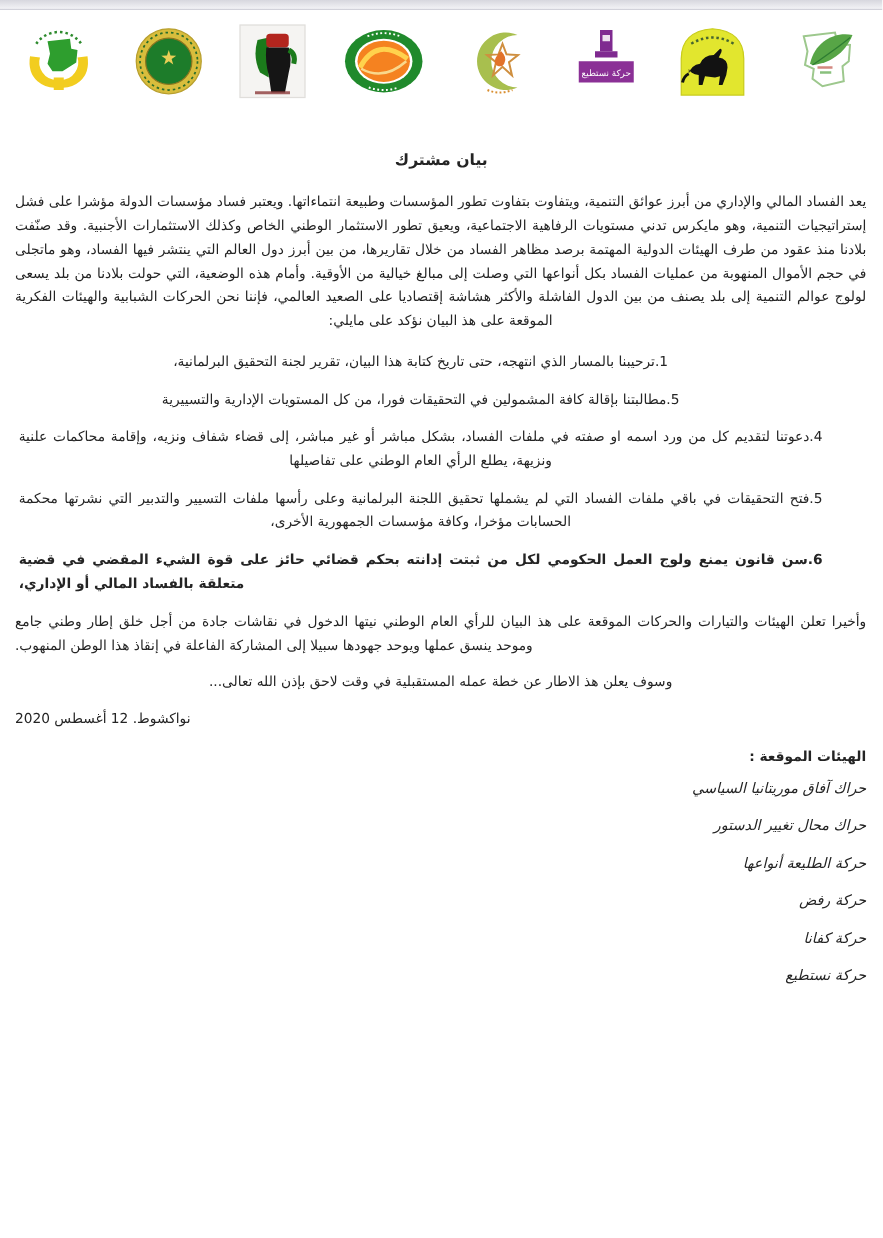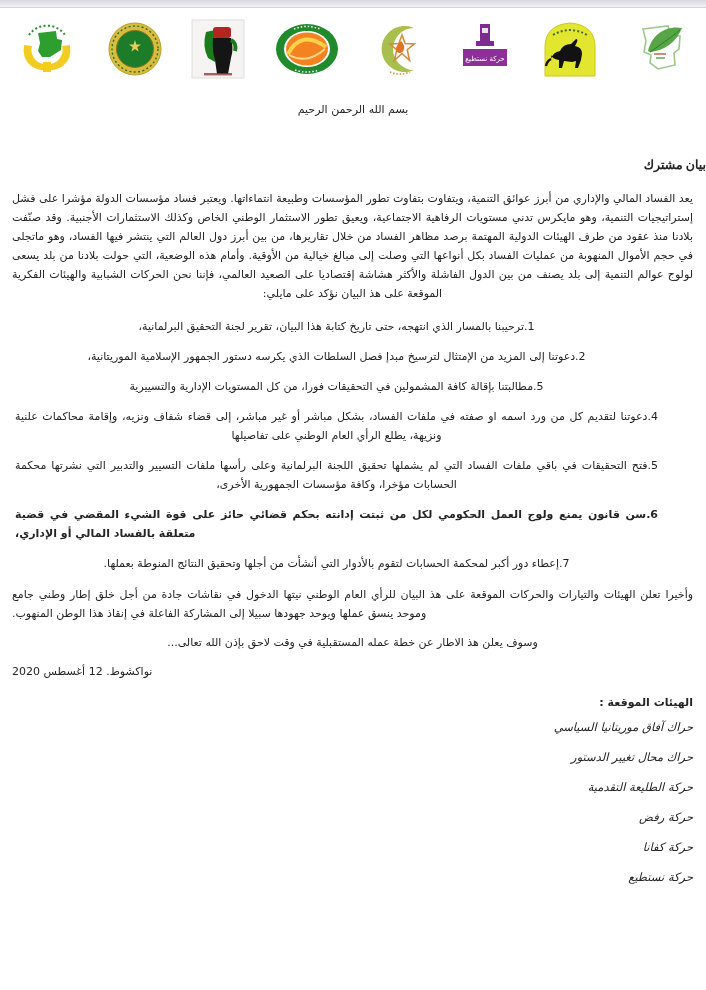--- a/index.html
+++ b/index.html
@@ -4,21 +4,21 @@
 <style>
   html,body{margin:0;padding:0;}
   body{
     width:706px;height:990px;background:#ffffff;overflow:hidden;
     font-family:"DejaVu Sans",sans-serif;color:#242424;direction:rtl;
   }
   .topbar{height:7px;background:linear-gradient(#d7d7de,#f3f3f6);border-bottom:1px solid #d2d2da;}
   .logos{display:flex;justify-content:space-between;align-items:center;padding:10px 16px 0 16px;height:62px;}
   .logo{flex:0 0 auto;display:flex;align-items:center;justify-content:center;}
   .basmala{text-align:center;font-size:11px;margin:22px 0 0 0;line-height:15px;}
-  .title{text-align:right;font-size:12.5px;font-weight:bold;margin:40px 0 0 0;line-height:16px;font-family:Liberation Serif, serif;}
+  .title{text-align:center;font-size:12.5px;font-weight:bold;margin:40px 0 0 0;line-height:16px;}
   .intro{font-size:11px;line-height:19px;text-align:justify;text-align-last:center;margin:16px 13px 14px 12px;}
   .item{font-size:11px;line-height:19px;text-align:justify;text-align-last:center;margin:0 48px 11px 15px;}
   .item.lastleft{text-align-last:left;font-weight:bold;}
   .closing{font-size:11px;line-height:19px;text-align:justify;text-align-last:left;margin:12px 13px 0 12px;}
   .closing2{font-size:11px;line-height:19px;text-align:center;margin:10px 13px 0 12px;}
   .date{font-size:11px;line-height:19px;text-align:left;margin:10px 15px 0 12px;}
   .sighead{font-size:11px;font-weight:bold;text-align:right;margin:12px 13px 0 12px;line-height:19px;}
   .sig{font-size:11.5px;font-weight:normal;font-style:italic;text-align:right;margin:0 13px;line-height:30px;height:30px;}
 </style>
 </head>
@@ -106,42 +106,39 @@
         <path d="M13 16 A22 22 0 0 1 49 16" stroke="#2e8b2e" stroke-width="2" stroke-dasharray="2 2.4" fill="none"></path>
         <path d="M8 26 q-2 13 6 20 q7 6 16 5 l0 -6 q-8 0 -12 -6 q-4 -6 -2 -12 z" fill="#f2cd1f"></path>
         <path d="M54 26 q2 13 -6 20 q-7 6 -16 5 l0 -6 q8 0 12 -6 q4 -6 2 -12 z" fill="#f2cd1f"></path>
         <rect x="27" y="43" width="8" height="10" fill="#f2cd1f"></rect>
         <polygon points="22,14 40,12 41,20 46,21 45,31 34,38 26,38 22,32 24,24" fill="#2e9e2e"></polygon>
       </svg>
     </div>
 
   </div>
 
-  <p class="basmala">بسم الله الرحمن الرحيم</p>
 
   <p class="title">بيان مشترك</p>
 
   <p class="intro">يعد الفساد المالي والإداري من أبرز عوائق التنمية، ويتفاوت بتفاوت تطور المؤسسات وطبيعة انتماءاتها. ويعتبر فساد مؤسسات الدولة مؤشرا على فشل إستراتيجيات التنمية، وهو مايكرس تدني مستويات الرفاهية الاجتماعية، ويعيق تطور الاستثمار الوطني الخاص وكذلك الاستثمارات الأجنبية. وقد صنّفت بلادنا منذ عقود من طرف الهيئات الدولية المهتمة برصد مظاهر الفساد من خلال تقاريرها، من بين أبرز دول العالم التي ينتشر فيها الفساد، وهو ماتجلى في حجم الأموال المنهوبة من عمليات الفساد بكل أنواعها التي وصلت إلى مبالغ خيالية من الأوقية. وأمام هذه الوضعية، التي حولت بلادنا من بلد يسعى لولوج عوالم التنمية إلى بلد يصنف من بين الدول الفاشلة والأكثر هشاشة إقتصاديا على الصعيد العالمي، فإننا نحن الحركات الشبابية والهيئات الفكرية الموقعة على هذ البيان نؤكد على مايلي:</p>
 
   <p class="item">1.ترحيبنا بالمسار الذي انتهجه، حتى تاريخ كتابة هذا البيان، تقرير لجنة التحقيق البرلمانية،</p>
-  <p class="item">2.دعوتنا إلى المزيد من الإمتثال لترسيخ مبدإ فصل السلطات الذي يكرسه دستور الجمهور الإسلامية الموريتانية،</p>
   <p class="item">5.مطالبتنا بإقالة كافة المشمولين في التحقيقات فورا، من كل المستويات الإدارية والتسييرية</p>
   <p class="item">4.دعوتنا لتقديم كل من ورد اسمه او صفته في ملفات الفساد، بشكل مباشر أو غير مباشر، إلى قضاء شفاف ونزيه، وإقامة محاكمات علنية ونزيهة، يطلع الرأي العام الوطني على تفاصيلها</p>
   <p class="item">5.فتح التحقيقات في باقي ملفات الفساد التي لم يشملها تحقيق اللجنة البرلمانية وعلى رأسها ملفات التسيير والتدبير التي نشرتها محكمة الحسابات مؤخرا، وكافة مؤسسات الجمهورية الأخرى،</p>
   <p class="item lastleft">6.سن قانون يمنع ولوج العمل الحكومي لكل من ثبتت إدانته بحكم قضائي حائز على قوة الشيء المقضي في قضية متعلقة بالفساد المالي أو الإداري،</p>
-  <p class="item">7.إعطاء دور أكبر لمحكمة الحسابات لتقوم بالأدوار التي أنشأت من أجلها وتحقيق النتائج المنوطة بعملها.</p>
 
   <p class="closing">وأخيرا تعلن الهيئات والتيارات والحركات الموقعة على هذ البيان للرأي العام الوطني نيتها الدخول في نقاشات جادة من أجل خلق  إطار وطني جامع وموحد ينسق عملها ويوحد جهودها سبيلا إلى المشاركة الفاعلة في إنقاذ هذا الوطن المنهوب.</p>
 
   <p class="closing2">وسوف يعلن هذ الاطار عن خطة عمله المستقبلية في وقت لاحق بإذن الله تعالى...</p>
 
   <p class="date">نواكشوط. 12 أغسطس 2020</p>
 
   <p class="sighead">الهيئات الموقعة :</p>
 
   <p class="sig">حراك آفاق موريتانيا السياسي</p>
   <p class="sig">حراك محال تغيير الدستور</p>
-  <p class="sig">حركة الطليعة التقدمية</p>
+  <p class="sig">حركة الطليعة أنواعها</p>
   <p class="sig">حركة رفض</p>
   <p class="sig">حركة كفانا</p>
   <p class="sig">حركة نستطيع</p>
 
 </div>
 
 </body></html>

